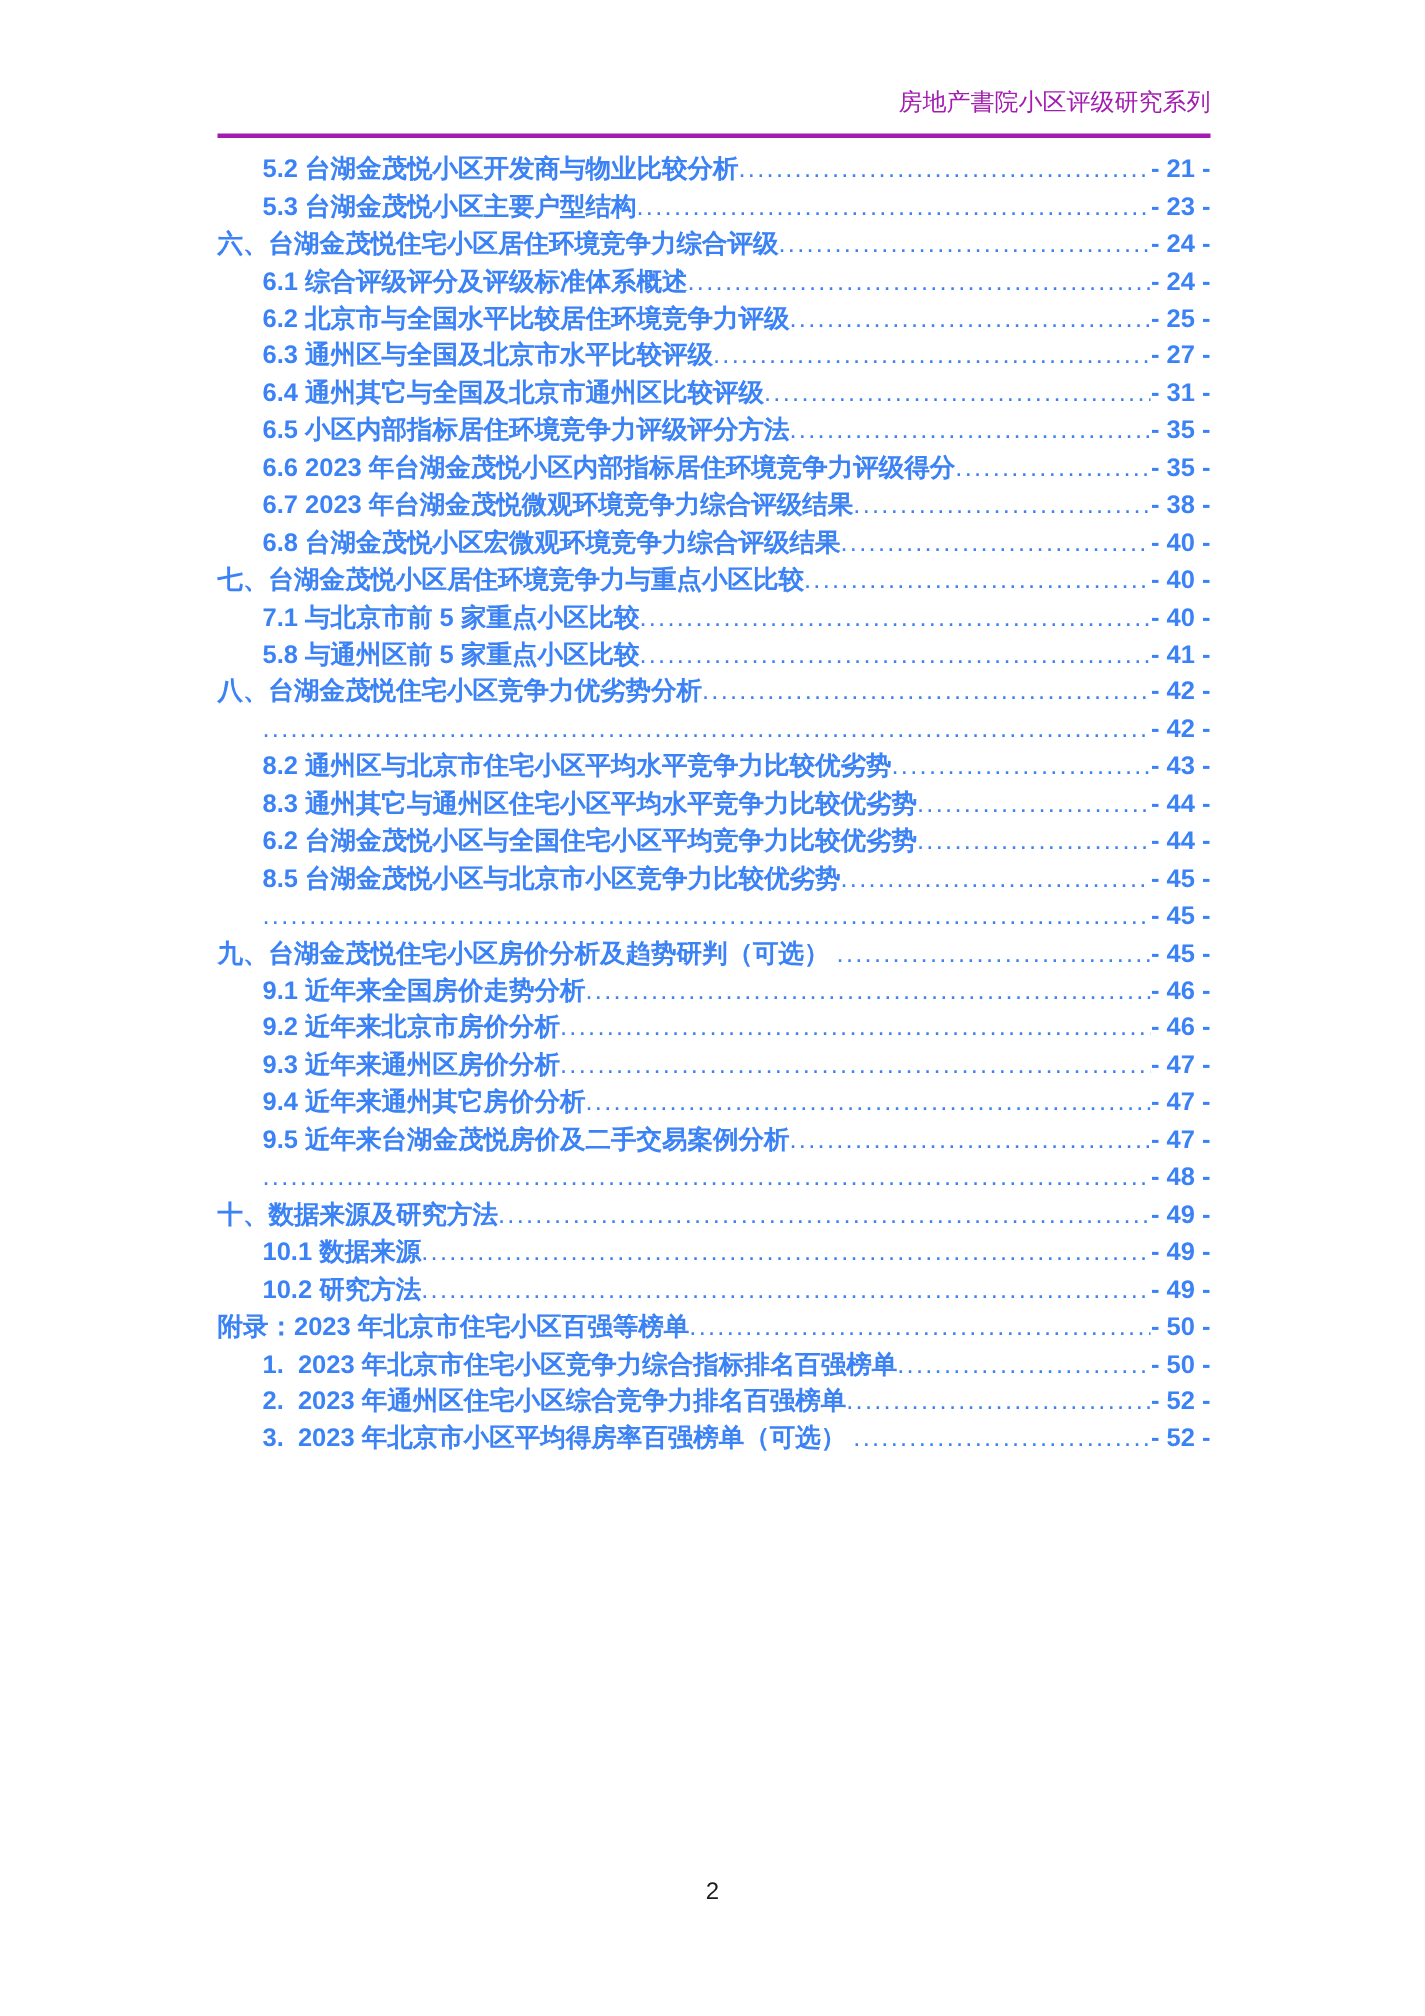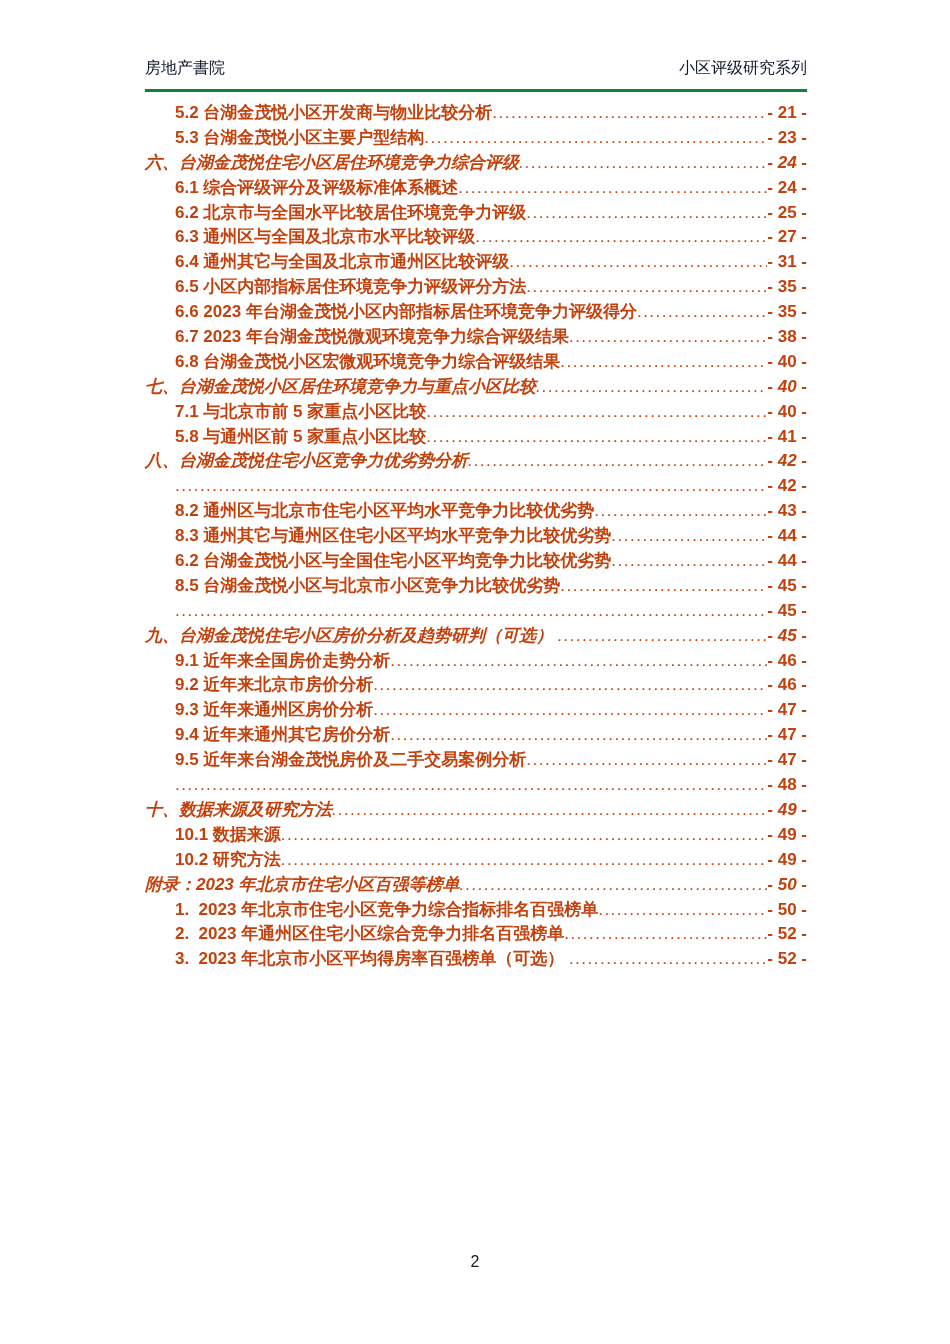--- a/index.html
+++ b/index.html
@@ -18,44 +18,44 @@
     background: #ffffff;
     overflow: hidden;
   }
   
   .header {
     position: absolute;
     left: 145px;
     right: 143px;
     top: 58px;
     display: flex;
-    justify-content: space-between;
+    justify-content: flex-end;
     align-items: baseline;
     font-size: 16px;
     font-weight: 400;
-    color: #0f172a;
+    color: #a21caf;
     padding-bottom: 10px;
-    border-bottom: 3px solid #15803d;
+    border-bottom: 3px solid #a21caf;
   }
   
   .toc {
     position: absolute;
     left: 145px;
     right: 143px;
     top: 101px;
   }
   .toc-row {
     display: flex;
     align-items: baseline;
     height: 24.9px;
     font-size: 17px;
     line-height: 24.9px;
-    color: #c2410c;
-  }
-  .toc-row.level-1 { font-weight: 700; font-style: italic; }
+    color: #3b82f6;
+  }
+  .toc-row.level-1 { font-weight: 700; }
   .toc-row.level-2 { padding-left: 30px; font-weight: 600; }
   .toc-label {
     white-space: pre;
     flex: 0 0 auto;
   }
   .leader {
     flex: 1 1 auto;
     overflow: hidden;
     white-space: nowrap;
     font-weight: 400;

